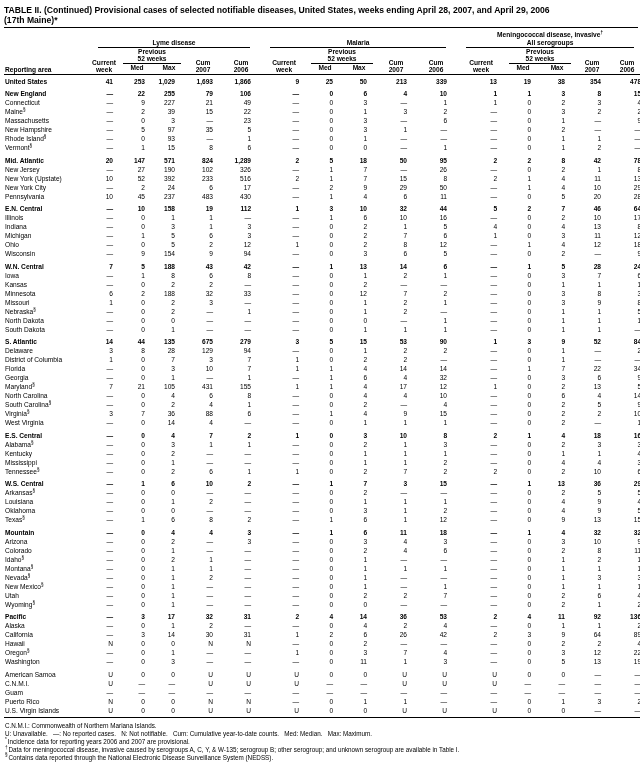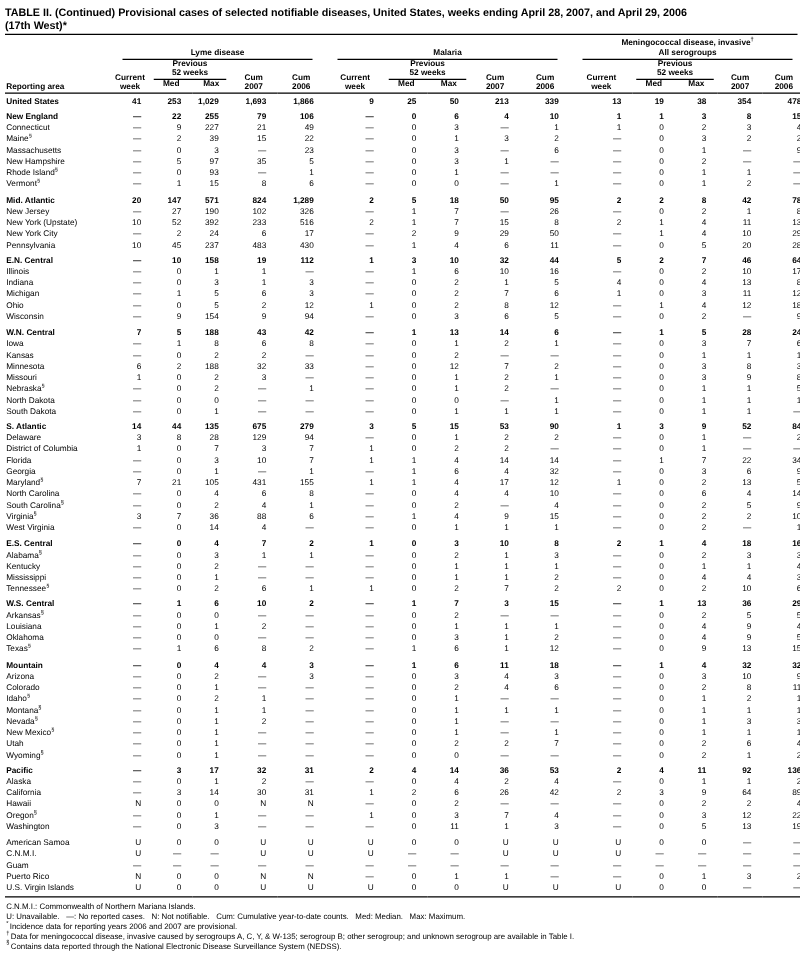--- a/index.html
+++ b/index.html
@@ -42,21 +42,21 @@
   .fn { font-size:6.3px; line-height:7.9px; white-space:pre-wrap; color:#000; }
   .fn sup { margin-right:1px; }
 </style>
 </head>
 <body>
 
 <div class="page">
 
   <div class="title">
     <span>TABLE II. (Continued) Provisional cases of selected notifiable diseases, United States, weeks ending April 28, 2007, and April 29, 2006</span><br>
-    <span>(17th West)*</span>
+    <span>(17th Maine)*</span>
   </div>
   <div class="title-rule"></div>
 
   <table class="data">
     <colgroup>
       <col style="width:84px">
       <col style="width:32px">
         <col style="width:34px">
         <col style="width:30px">
         <col style="width:38px">

